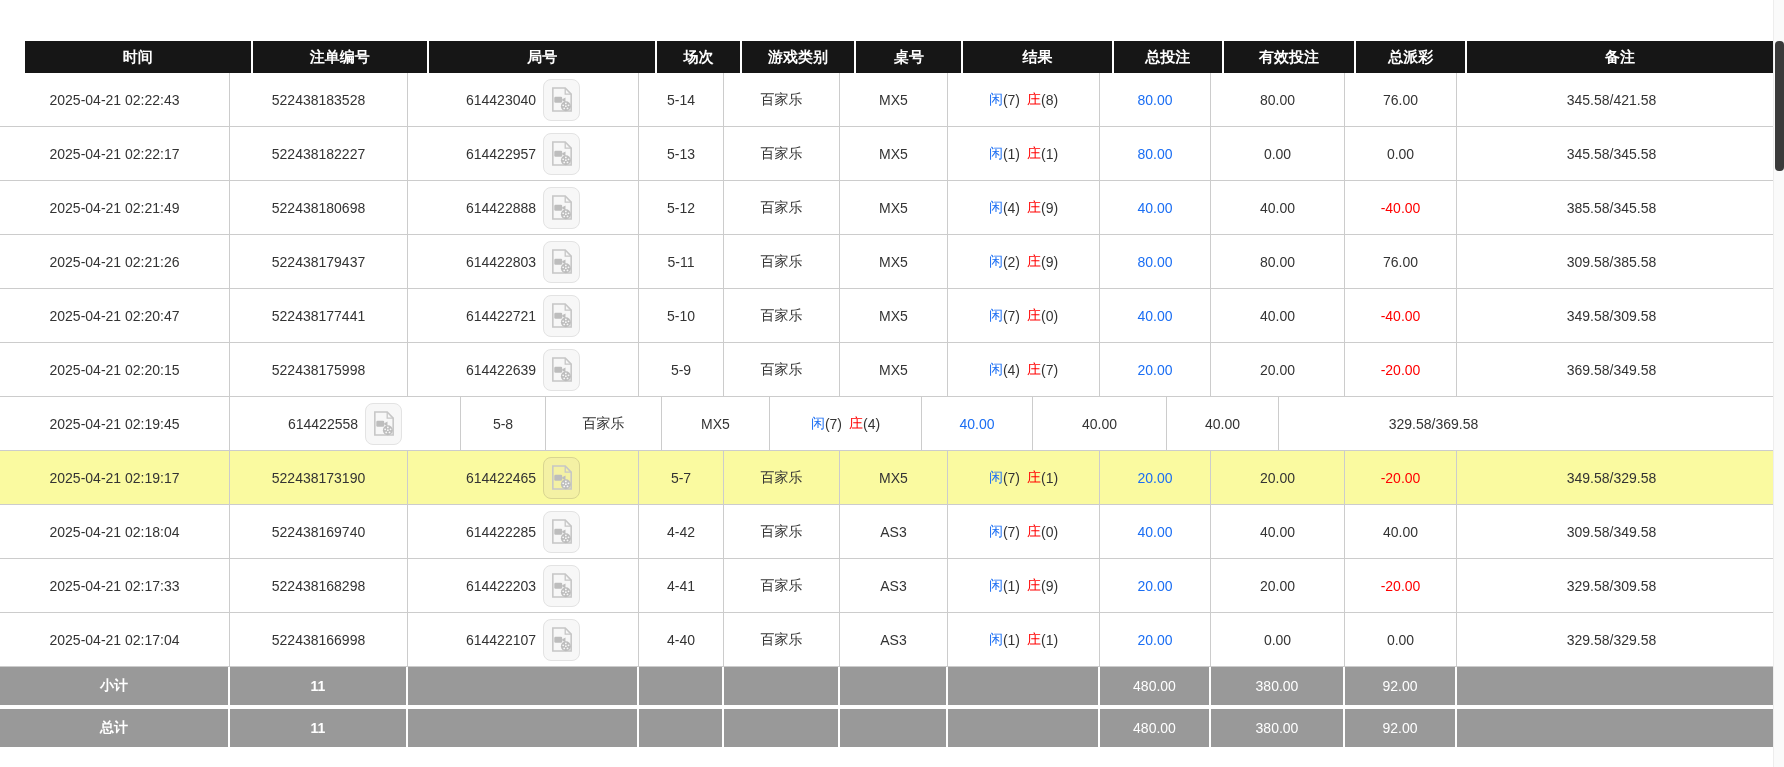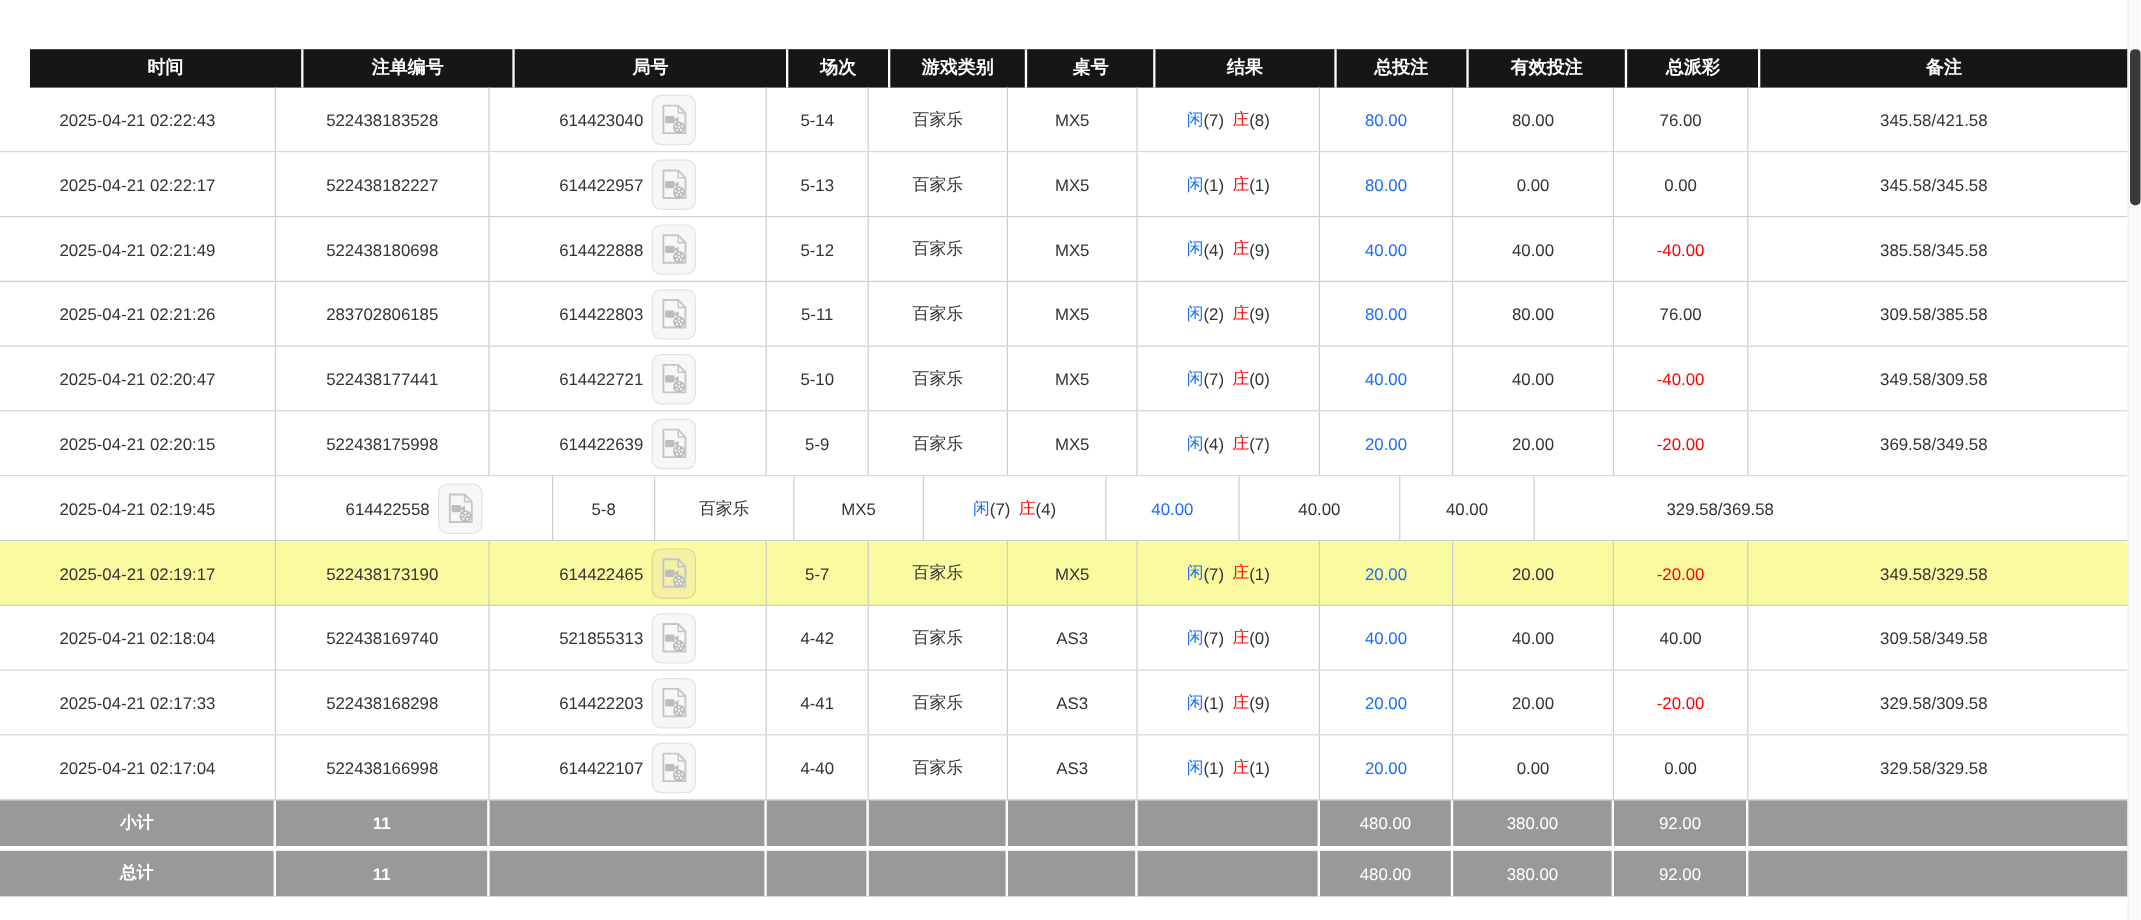--- a/index.html
+++ b/index.html
@@ -197,21 +197,21 @@
     <div class="td c8 blue">40.00</div>
     <div class="td c9">40.00</div>
     <div class="td c10 neg">-40.00</div>
     <div class="td c11">385.58/345.58</div>
   </div>
         <div class="tr">
     <div class="td c1">
             <span>2025-04-21 02:21:26</span>
           </div>
     <div class="td c2">
-            <span>283702806185</span>
+            <span>522438179437</span>
           </div>
     <div class="td c3 round-cell">
       <span>614422803</span>
       <button class="video-btn" type="button">
         <svg width="22" height="27" viewBox="0 0 24 28" aria-hidden="true">
           <path d="M2 1.5 H15.5 L22 8.2 V26.5 H2 Z" fill="none" stroke="#c6c6c6" stroke-width="1.7"></path>
           <path d="M15.5 1.5 V8.2 H22" fill="none" stroke="#c6c6c6" stroke-width="1.4"></path>
           <rect x="3.6" y="11" width="8.6" height="6.6" rx="1.3" fill="#bdbdbd"></rect>
           <path d="M12.2 13.6 L15.8 11.7 V17 L12.2 15.1 Z" fill="#bdbdbd"></path>
           <circle cx="16.2" cy="21.3" r="5.4" fill="#bdbdbd"></circle>
@@ -392,21 +392,21 @@
     <div class="td c11">349.58/329.58</div>
   </div>
         <div class="tr">
     <div class="td c1">
             <span>2025-04-21 02:18:04</span>
           </div>
     <div class="td c2">
             <span>522438169740</span>
           </div>
     <div class="td c3 round-cell">
-      <span>521855313</span>
+      <span>614422285</span>
       <button class="video-btn" type="button">
         <svg width="22" height="27" viewBox="0 0 24 28" aria-hidden="true">
           <path d="M2 1.5 H15.5 L22 8.2 V26.5 H2 Z" fill="none" stroke="#c6c6c6" stroke-width="1.7"></path>
           <path d="M15.5 1.5 V8.2 H22" fill="none" stroke="#c6c6c6" stroke-width="1.4"></path>
           <rect x="3.6" y="11" width="8.6" height="6.6" rx="1.3" fill="#bdbdbd"></rect>
           <path d="M12.2 13.6 L15.8 11.7 V17 L12.2 15.1 Z" fill="#bdbdbd"></path>
           <circle cx="16.2" cy="21.3" r="5.4" fill="#bdbdbd"></circle>
           <circle cx="16.2" cy="21.3" r="1" fill="#f7f7f7"></circle>
           <circle cx="16.2" cy="18.3" r="1" fill="#f7f7f7"></circle>
           <circle cx="19.1" cy="20.4" r="1" fill="#f7f7f7"></circle>

